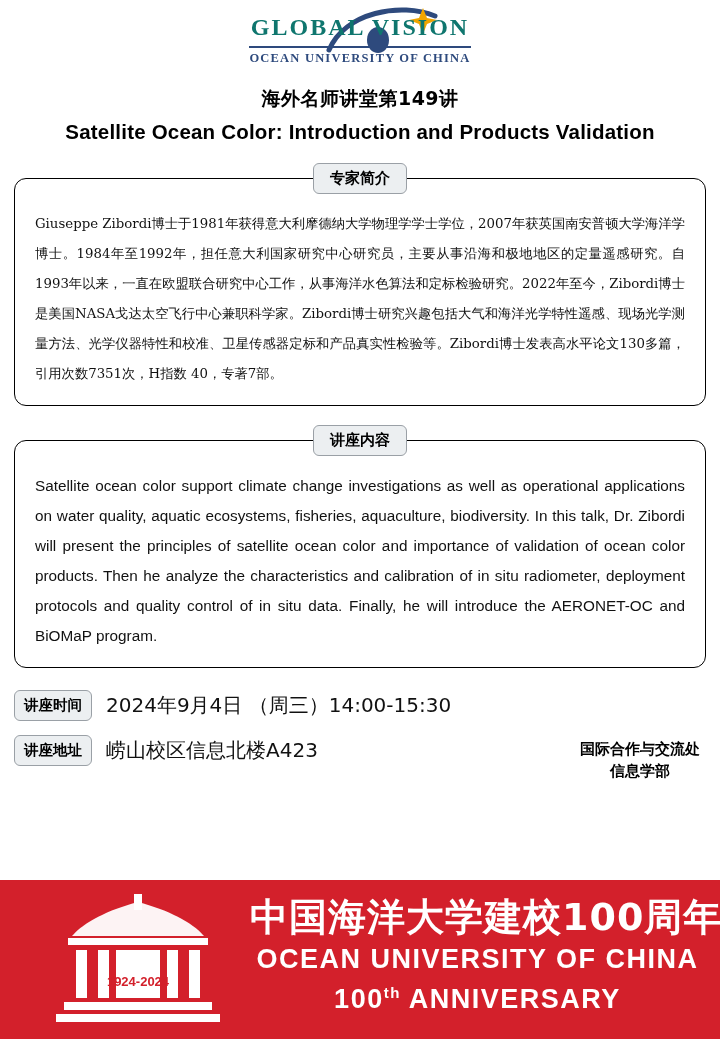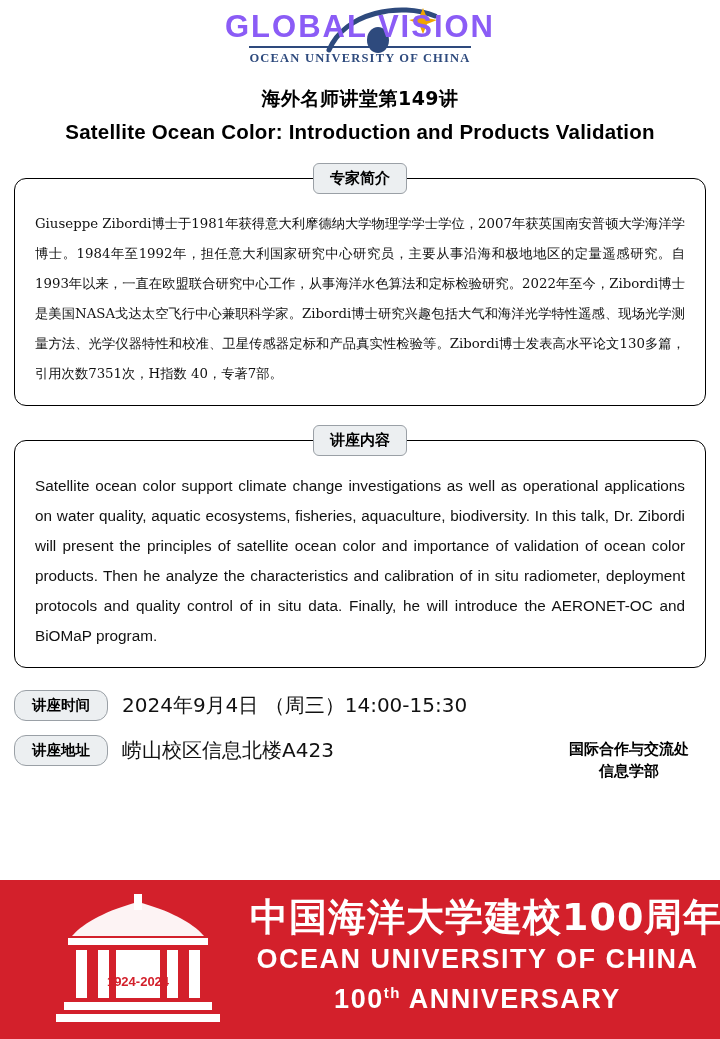--- a/index.html
+++ b/index.html
@@ -30,24 +30,24 @@
   }
   .logo-swoosh {
     position: absolute;
     left: 128px;
     top: -2px;
     width: 120px;
     height: 52px;
     pointer-events: none;
   }
   .logo-line1 {
-    font-family: Liberation Sans, sans-serif;
-    font-size: 31px;
+    font-family: Liberation Serif, serif;
+    font-size: 24px;
     letter-spacing: 2px;
-    color: #8b5cf6;
+    color: #0f766e;
     font-weight: 700;
     line-height: 38px;
     position: relative;
     z-index: 2;
   }
   .logo-line2 {
     font-family: "Liberation Serif", serif;
     font-size: 31px;
     letter-spacing: 3px;
     color: #2e4a7d;
@@ -147,37 +147,37 @@
     padding: 0 14px;
     position: relative;
   }
   .info-row {
     display: flex;
     align-items: center;
     margin-bottom: 14px;
   }
   .info-tag {
     border: 1px solid #9aa0a6;
-    border-radius: 12px;
+    border-radius: 6px;
     background: #eceff1;
     font-family: "DejaVu Sans", sans-serif;
     font-weight: bold;
     font-size: 14.5px;
-    padding: 5px 17px;
+    padding: 5px 9px;
     white-space: nowrap;
   }
   .info-val {
     margin-left: 14px;
     font-family: "DejaVu Sans", sans-serif;
     font-size: 20px;
     color: #111;
   }
   .dept-block {
     position: absolute;
-    right: 31px;
+    right: 20px;
     top: 48px;
     text-align: center;
     font-family: "DejaVu Sans", sans-serif;
     font-weight: bold;
     font-size: 15px;
     line-height: 22px;
     color: #000;
   }
 
   

